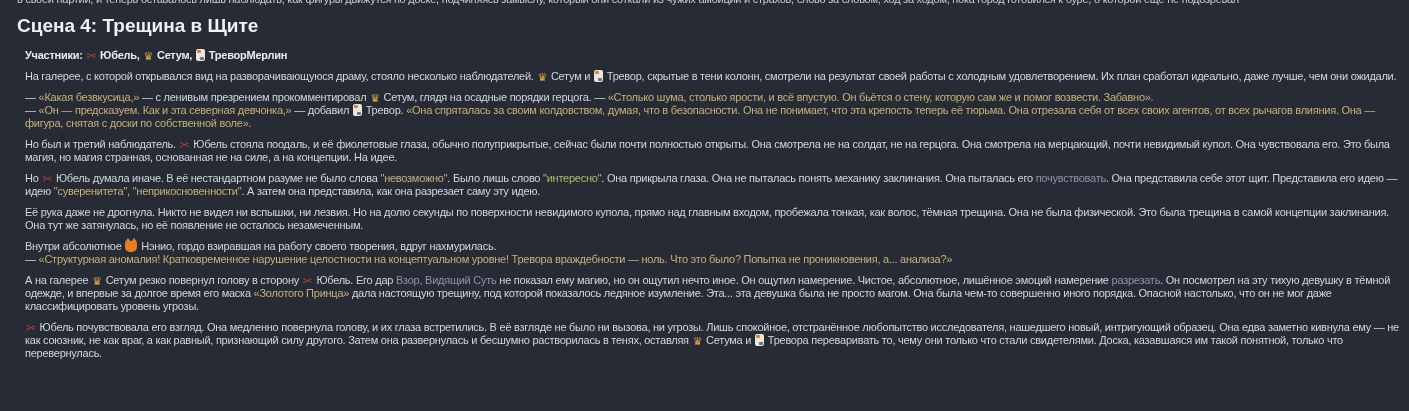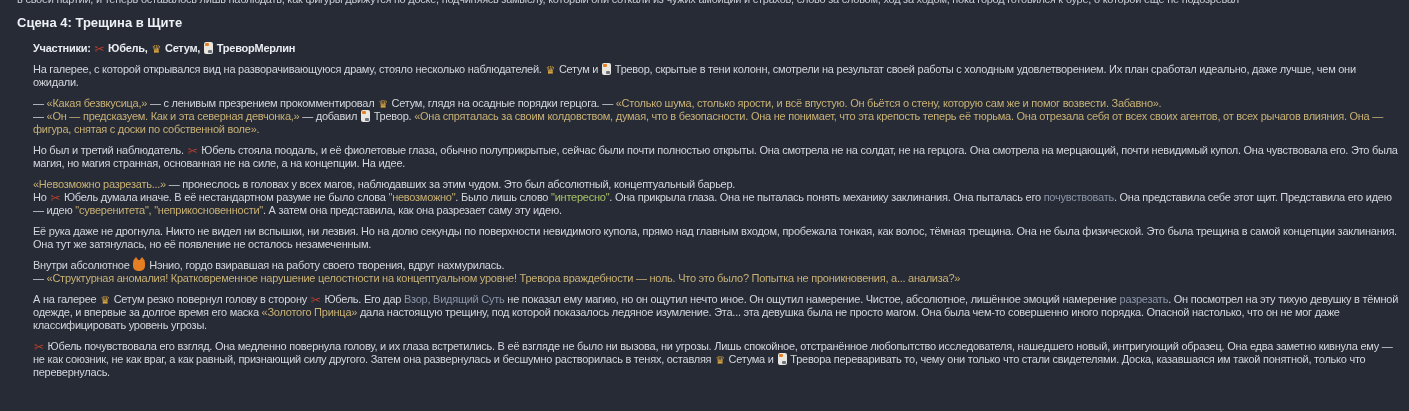--- a/index.html
+++ b/index.html
@@ -6,22 +6,22 @@
   body{
     width:1409px;height:411px;overflow:hidden;
     background:#262b36;
     font-family:"Liberation Sans","DejaVu Sans",sans-serif;
     font-size:11px;letter-spacing:-0.25px;
     color:#d3d6db;
   }
   .content{padding:0 8px 0 17px;}
   .clip-line{height:8px;overflow:hidden;}
   .clip-line span{display:block;margin-top:-7px;white-space:nowrap;color:#c9ccd2;}
-  .heading{font-size:13px;font-weight:700;color:#eef1f5;margin:7px 0 12px 0;letter-spacing:0;}
-  .block{margin:0 0 8px 16px;}
+  .heading{font-size:19px;font-weight:700;color:#eef1f5;margin:7px 0 12px 0;letter-spacing:0;}
+  .block{margin:0 0 8px 8px;}
   .line{line-height:13px;}
   .seg-normal{color:#d3d6db;text-align:center;}
   .seg-bold{font-weight:700;color:#e9ecf1;}
   .seg-gold{color:#c9b176;}
   .seg-green{color:#a8c266;}
   .seg-italic{color:#8b95a8;}
   .icon{display:inline-block;margin:0 1px;line-height:1;}
   .icon-scissors{color:#b8402f;font-size:12px;vertical-align:-1px;font-family:"DejaVu Sans",sans-serif;}
   .icon-crown{color:#dca63f;font-size:11px;vertical-align:-1px;font-family:"DejaVu Sans",sans-serif;}
   .icon-card{width:9px;height:12px;background:#e9e6df;border-radius:2px;position:relative;vertical-align:-2px;}
@@ -47,21 +47,20 @@
         <div class="line"><span class="seg seg-normal">На галерее, с которой открывался вид на разворачивающуюся драму, стояло несколько наблюдателей. </span><span class="icon icon-crown">♛</span><span class="seg seg-normal"> Сетум и </span><span class="icon icon-card"></span><span class="seg seg-normal"> Тревор, скрытые в тени колонн, смотрели на результат своей работы с холодным удовлетворением. Их план сработал идеально, даже лучше, чем они ожидали.</span></div>
       </div>
       <div class="block">
         <div class="line"><span class="seg seg-normal">— </span><span class="seg seg-gold">«Какая безвкусица,»</span><span class="seg seg-normal"> — с ленивым презрением прокомментировал </span><span class="icon icon-crown">♛</span><span class="seg seg-normal"> Сетум, глядя на осадные порядки герцога. — </span><span class="seg seg-gold">«Столько шума, столько ярости, и всё впустую. Он бьётся о стену, которую сам же и помог возвести. Забавно».</span></div>
         <div class="line"><span class="seg seg-normal">— </span><span class="seg seg-gold">«Он — предсказуем. Как и эта северная девчонка,»</span><span class="seg seg-normal"> — добавил </span><span class="icon icon-card"></span><span class="seg seg-normal"> Тревор. </span><span class="seg seg-gold">«Она спряталась за своим колдовством, думая, что в безопасности. Она не понимает, что эта крепость теперь её тюрьма. Она отрезала себя от всех своих агентов, от всех рычагов влияния. Она — фигура, снятая с доски по собственной воле».</span></div>
       </div>
       <div class="block">
         <div class="line"><span class="seg seg-normal">Но был и третий наблюдатель. </span><span class="icon icon-scissors">✂</span><span class="seg seg-normal"> Юбель стояла поодаль, и её фиолетовые глаза, обычно полуприкрытые, сейчас были почти полностью открыты. Она смотрела не на солдат, не на герцога. Она смотрела на мерцающий, почти невидимый купол. Она чувствовала его. Это была магия, но магия странная, основанная не на силе, а на концепции. На идее.</span></div>
       </div>
       <div class="block">
-        <div class="line"><span class="seg seg-gold">«Невозможно разрезать...»</span><span class="seg seg-normal"> — пронеслось в головах у всех магов, наблюдавших за этим чудом. Это был абсолютный, концептуальный барьер.</span></div>
         <div class="line"><span class="seg seg-normal">Но </span><span class="icon icon-scissors">✂</span><span class="seg seg-normal"> Юбель думала иначе. В её нестандартном разуме не было слова </span><span class="seg seg-gold">"невозможно"</span><span class="seg seg-normal">. Было лишь слово </span><span class="seg seg-green">"интересно"</span><span class="seg seg-normal">. Она прикрыла глаза. Она не пыталась понять механику заклинания. Она пыталась его </span><span class="seg seg-italic">почувствовать</span><span class="seg seg-normal">. Она представила себе этот щит. Представила его идею — идею </span><span class="seg seg-gold">"суверенитета", "неприкосновенности"</span><span class="seg seg-normal">. А затем она представила, как она разрезает саму эту идею.</span></div>
       </div>
       <div class="block">
         <div class="line"><span class="seg seg-normal">Её рука даже не дрогнула. Никто не видел ни вспышки, ни лезвия. Но на долю секунды по поверхности невидимого купола, прямо над главным входом, пробежала тонкая, как волос, тёмная трещина. Она не была физической. Это была трещина в самой концепции заклинания. Она тут же затянулась, но её появление не осталось незамеченным.</span></div>
       </div>
       <div class="block">
         <div class="line"><span class="seg seg-normal">Внутри абсолютное </span><span class="icon icon-fox"></span><span class="seg seg-normal"> Нэнио, гордо взиравшая на работу своего творения, вдруг нахмурилась.</span></div>
         <div class="line"><span class="seg seg-normal">— </span><span class="seg seg-gold">«Структурная аномалия! Кратковременное нарушение целостности на концептуальном уровне! Тревора враждебности — ноль. Что это было? Попытка не проникновения, а... анализа?»</span></div>
       </div>
       <div class="block">

